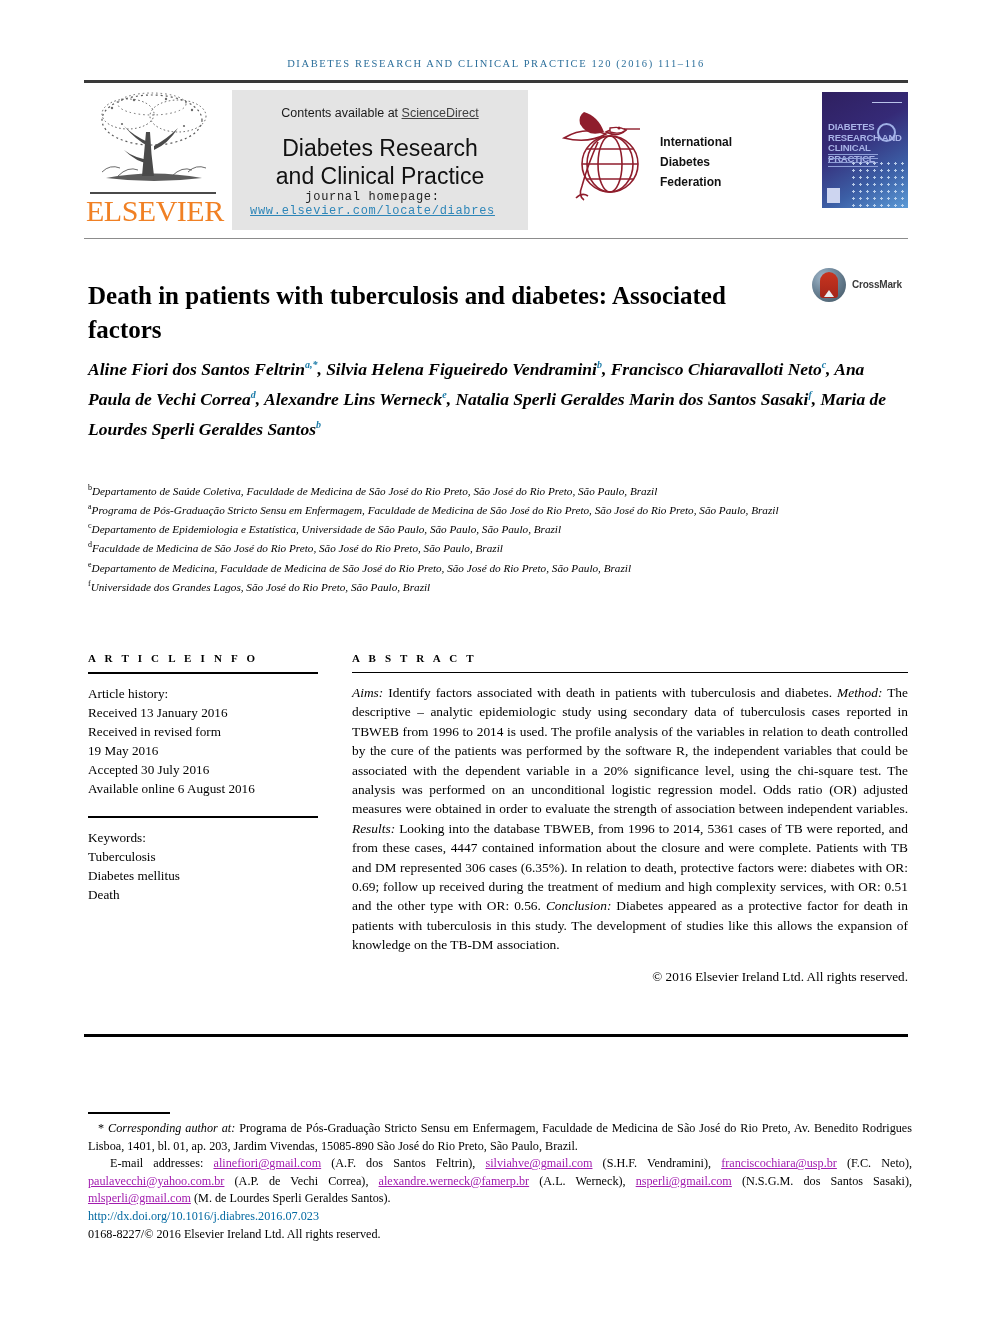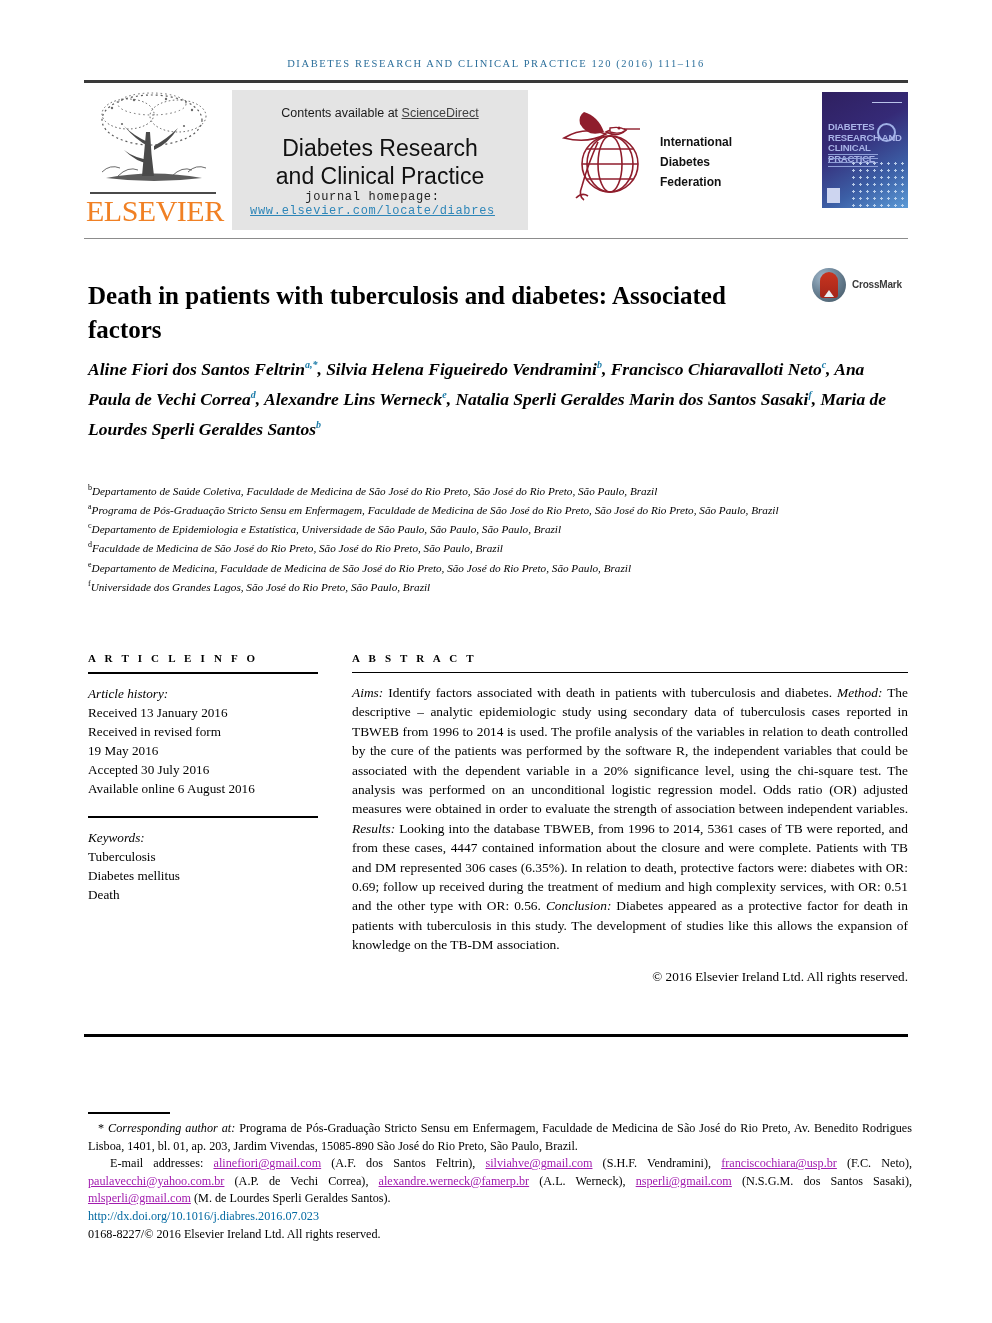--- a/index.html
+++ b/index.html
@@ -272,21 +272,21 @@
   }
   .hr-thin {
     height: 2px; background: #000; margin: 0 0 10px 0;
   }
   .hr-thin.light { height: 1px; background: #000; }
   .meta-block {
     font-family: "Liberation Serif", serif;
     font-size: 13.2px;
     line-height: 19px;
   }
-  .meta-block .lbl { font-style: italic; }
+  .meta-block .lbl { }
   .hr-kw {
     height: 2px; background: #000;
     margin: 18px 0 10px 0;
   }
   .abstract {
     font-family: "Liberation Serif", serif;
     font-size: 13.4px;
     line-height: 19.4px;
     text-align: justify;
   }

